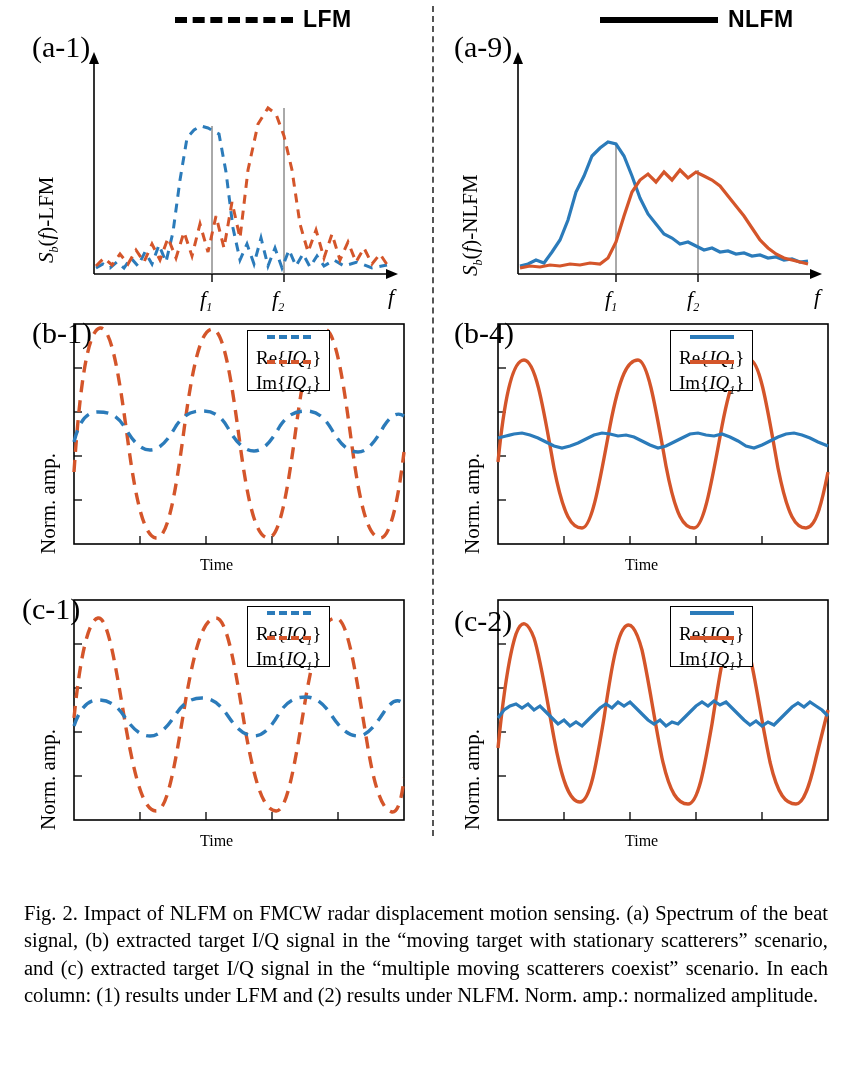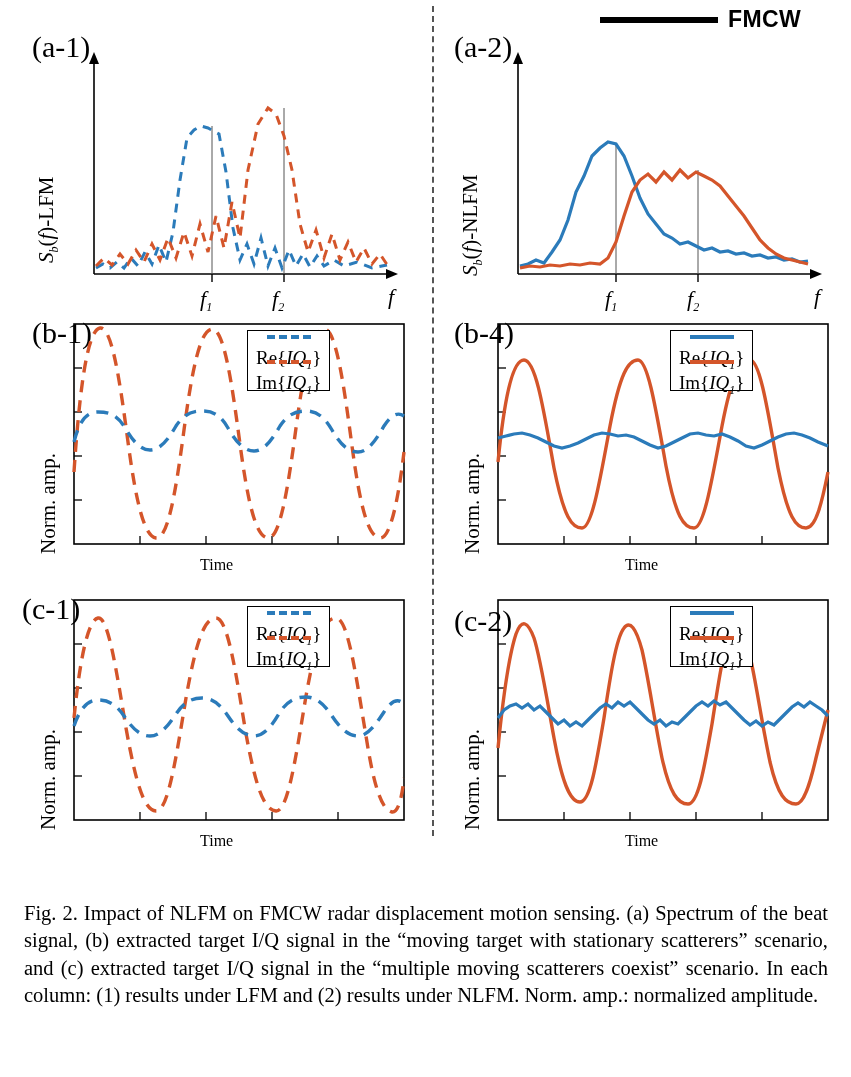--- a/index.html
+++ b/index.html
@@ -32,23 +32,27 @@
 
   .caption{position:absolute;left:16px;top:892px;width:820px;font-size:20.5px;line-height:1.33;text-align:justify;}
   .caption p{margin:8px;}
   svg{display:block;}
 </style>
 </head>
 <body>
 
 <div class="fig">
 
+  <div class="col-head" style="left:175px;">
+    <span class="dashline"></span>
+    <span class="lab">LFM</span>
+  </div>
   <div class="col-head" style="left:600px;">
     <span class="solidline"></span>
-    <span class="lab">FMCW</span>
+    <span class="lab">NLFM</span>
   </div>
 
   <div class="divider"></div>
 
   <div class="panel" style="left:10px;top:28px;width:415px;height:280px;">
     <div class="tag" style="left:22px;top:2px;">(a-1)</div>
     <div class="ylab" style="left:24px;top:235px;">
       <i>S<sub>b</sub></i>(<i>f</i>)-LFM
     </div>
     <svg width="340" height="250" style="position:absolute;left:62px;top:24px;">
@@ -67,21 +71,21 @@
       <path d="M24,216 L31,212 L38,216 L45,210 L52,216 L59,206 L66,214 L73,200 L80,212 L87,193 L94,210 L101,180 L108,128 L115,86 L122,78 L129,74 L136,76 L147,82 L154,120 L161,176 L168,208 L175,192 L182,212 L189,186 L196,214 L203,196 L210,216 L217,198 L224,214 L231,202 L238,215 L245,204 L252,214 L262,208 L272,214 L285,210 L300,216 L315,213" fill="none" stroke="#2b7bba" stroke-width="3" stroke-dasharray="9,7" stroke-linecap="butt"></path>
 
       <path d="M24,214 L32,206 L40,213 L48,202 L56,212 L64,198 L72,210 L80,192 L88,208 L96,186 L104,206 L112,180 L120,204 L128,172 L136,200 L144,164 L152,196 L160,150 L168,186 L176,118 L186,72 L196,56 L204,62 L212,84 L220,118 L228,172 L236,200 L244,178 L252,206 L260,182 L268,208 L276,190 L284,210 L292,196 L300,212 L308,202 L316,214" fill="none" stroke="#d4552a" stroke-width="3" stroke-dasharray="9,7" stroke-linecap="butt"></path>
     </svg>
     <div class="xlab" style="left:190px;top:258px;font-size:22px;"><i>f<sub>1</sub></i></div>
     <div class="xlab" style="left:262px;top:258px;font-size:22px;"><i>f<sub>2</sub></i></div>
     <div class="xlab" style="left:378px;top:256px;font-size:22px;"><i>f</i></div>
   </div>
 
   <div class="panel" style="left:440px;top:28px;width:410px;height:280px;">
-    <div class="tag" style="left:14px;top:2px;">(a-2)</div>
+    <div class="tag" style="left:14px;top:2px;">(a-9)</div>
     <div class="ylab" style="left:18px;top:248px;">
       <i>S<sub>b</sub></i>(<i>f</i>)-NLFM
     </div>
     <svg width="340" height="250" style="position:absolute;left:56px;top:24px;">
       <line x1="22" y1="6" x2="22" y2="222" stroke="#000" stroke-width="1.6"></line>
       <polygon points="22,0 17,12 27,12" fill="#000"></polygon>
       <line x1="22" y1="222" x2="318" y2="222" stroke="#000" stroke-width="1.6"></line>
       <polygon points="326,222 314,217 314,227" fill="#000"></polygon>
       <line x1="120" y1="92" x2="120" y2="222" stroke="#555" stroke-width="1"></line>
       <line x1="202" y1="118" x2="202" y2="222" stroke="#555" stroke-width="1"></line>

